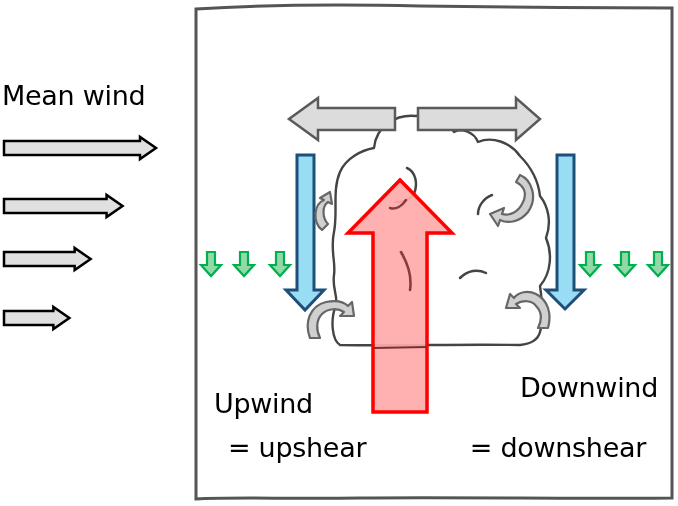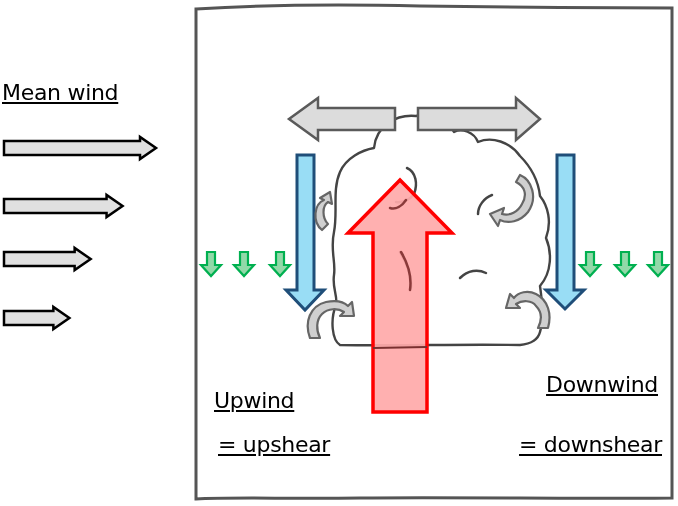--- a/index.html
+++ b/index.html
@@ -1,19 +1,19 @@
 <!DOCTYPE html>
 <html><head>
 <meta charset="utf-8">
 <style>
   html, body { margin:0; padding:0; background:#ffffff; }
   body { width:678px; height:506px; position:relative; overflow:hidden;
          font-family:"DejaVu Sans", "Liberation Sans", sans-serif; }
   #diagram { position:absolute; left:0; top:0; }
-  .lbl { position:absolute; color:#000; font-size:22px; line-height:1; white-space:nowrap; letter-spacing:-0.3px;text-decoration:underline; }
+  .lbl { position:absolute; color:#000; font-size:27px; line-height:1; white-space:nowrap; letter-spacing:-0.3px; }
 </style>
 </head>
 <body>
 
 <svg id="diagram" width="678" height="506" viewBox="0 0 678 506" xmlns="http://www.w3.org/2000/svg">
 
   <path d="M196,9 C260,5 330,4 420,6 C500,7 590,8 672,8 L672,498 C590,499 450,497 360,498 C290,499 230,497 196,499 Z" fill="none" stroke="#555" stroke-width="3"></path>
 
   <g id="wind-arrows">
       <path d="M4,141 L140,141 L140,137 L156,148 L140,159 L140,155 L4,155 Z" fill="#e0e0e0" stroke="#000000" stroke-width="2.5"></path>
@@ -51,15 +51,15 @@
 
   <path d="M373,233 L373,412 L427,412 L427,233 L452,233 L400,180 L348,233 Z" fill="#ffaaaa" fill-opacity="0.93" stroke="#ff0000" stroke-width="3.5" stroke-linejoin="miter"></path>
 
   <path d="M406,200 C402,206 396,210 390,208" fill="none" stroke="#8a3a3a" stroke-width="2.5" stroke-linecap="round"></path>
   <path d="M401,252 C407,262 412,276 410,290" fill="none" stroke="#8a3a3a" stroke-width="2.5" stroke-linecap="round"></path>
   <line x1="373" y1="348" x2="427" y2="347" stroke="#7a3030" stroke-width="2.2"></line>
 </svg>
 
 <div class="lbl" style="left:2px; top:82px;">Mean wind</div>
 <div class="lbl" style="left:214px; top:390px;text-align:right;">Upwind</div>
-<div class="lbl" style="left:218px; top:434px;">= upshear</div>
+<div class="lbl" style="left:228px; top:434px;">= upshear</div>
 <div class="lbl" style="right:20px; top:374px;">Downwind</div>
-<div class="lbl" style="right:16px; top:434px;">= downshear</div>
+<div class="lbl" style="right:32px; top:434px;">= downshear</div>
 
 </body></html>

